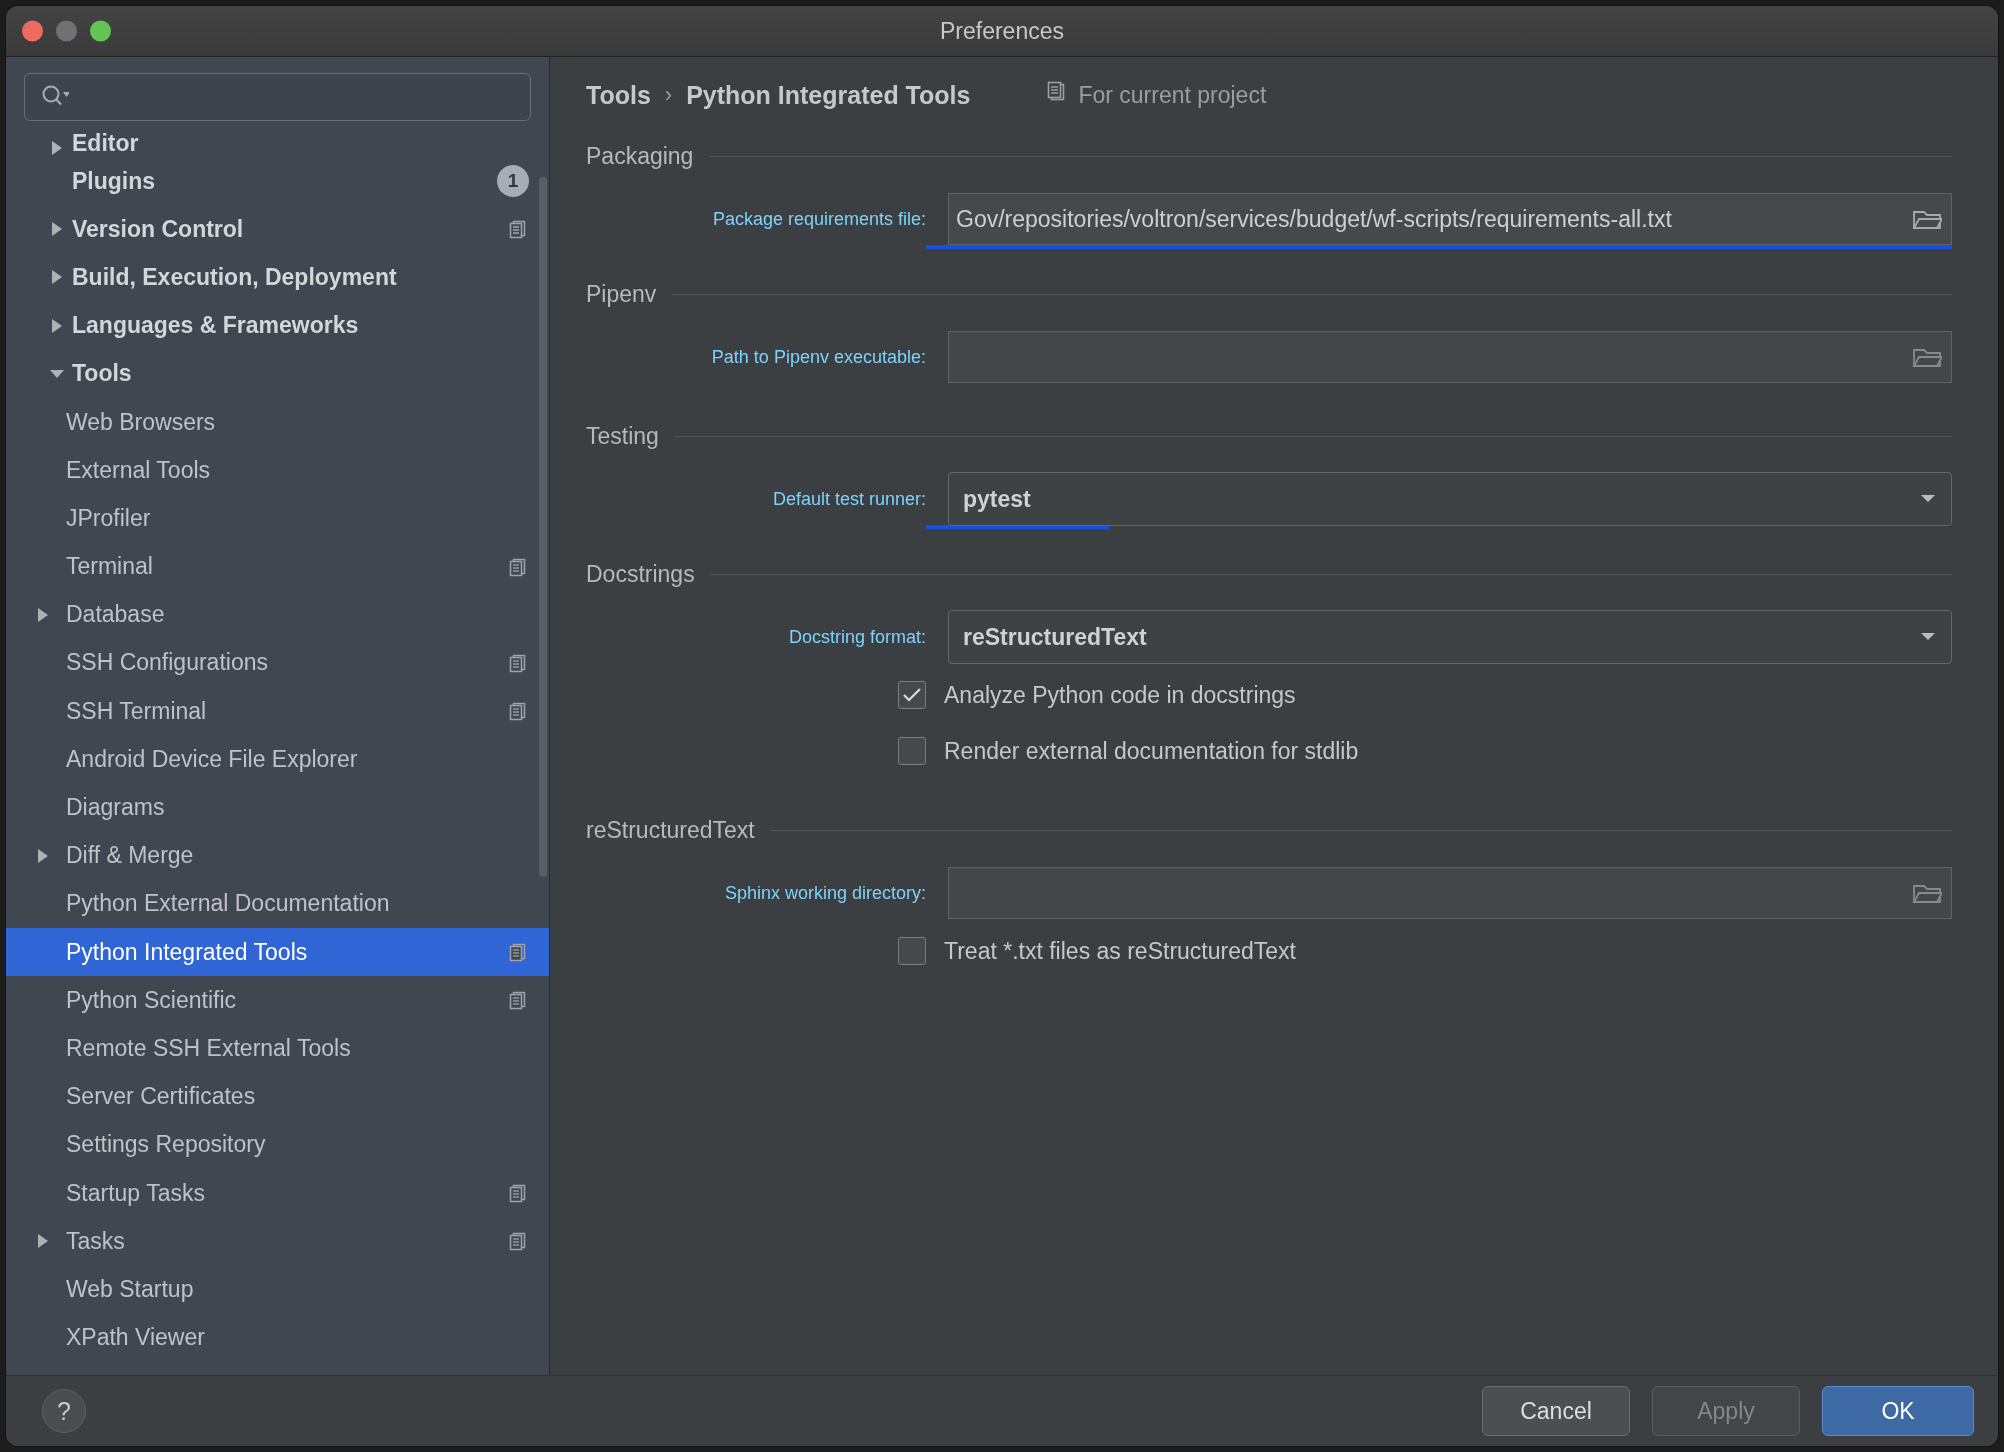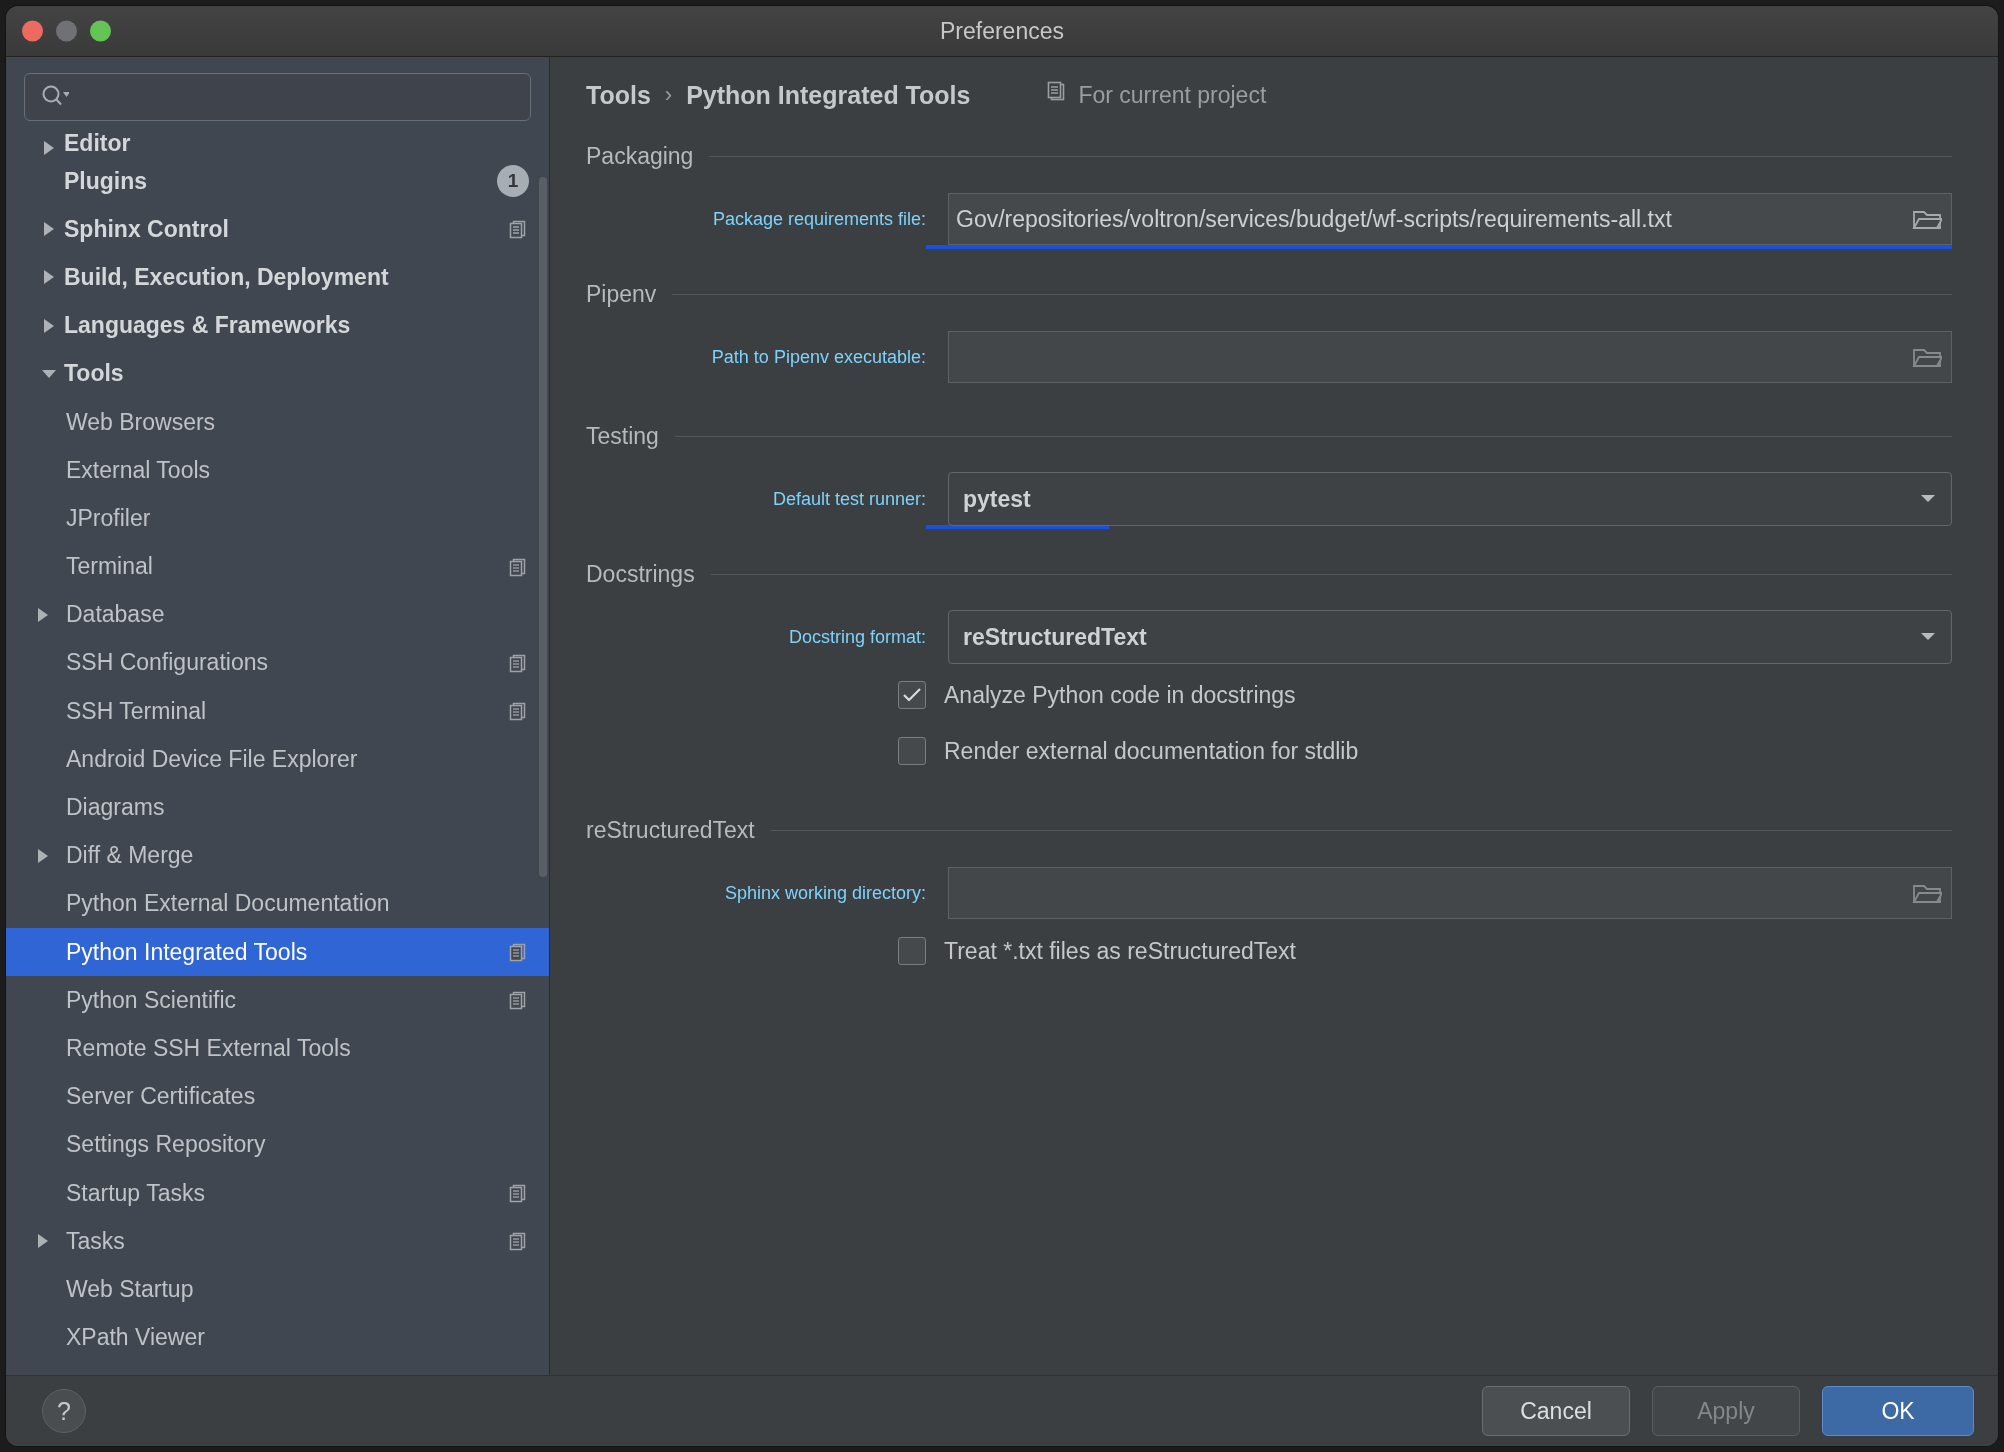--- a/index.html
+++ b/index.html
@@ -131,21 +131,21 @@
   .node.top  { font-weight: bold; color: #d4d7da; }
   .node.sel  { background: #2f65d4; color: #ffffff; }
   .node.sel .copy-icon svg { stroke: #dbe6ff; }
   .arrow {
     width: 30px;
     flex: 0 0 30px;
     display: flex;
     justify-content: center;
     align-items: center;
   }
-  .indent-0 { padding-left: 28px; }
+  .indent-0 { padding-left: 36px; }
   .indent-1 { padding-left: 60px; }
   .indent-1 .arrow { margin-left: -38px; margin-right: 8px; }
   .node-label { flex: 1; }
   .badge {
     width: 32px; height: 32px;
     border-radius: 50%;
     background: #a6adb4;
     color: #33363a;
     font-size: 19px;
     font-weight: bold;
@@ -400,21 +400,21 @@
               <span class="arrow"></span>
               <span class="node-label">Plugins</span>
               <span class="badge">1</span>
             </div>
             <div class="node indent-0 top">
               <span class="arrow">
                 <svg width="16" height="18" viewBox="0 0 16 18">
                   <path d="M3 2 l10 7 l-10 7 z" fill="#aeb2b6"></path>
                 </svg>
               </span>
-              <span class="node-label">Sphinx Control</span>
+              <span class="node-label">Version Control</span>
               <span class="copy-icon">
                 <svg width="22" height="22" viewBox="0 0 22 22">
                   <rect x="6.5" y="3.5" width="11" height="14" fill="none" stroke="#9fa3a7" stroke-width="1.5"></rect>
                   <rect x="3.5" y="5.5" width="11" height="14" fill="#414750" stroke="#9fa3a7" stroke-width="1.5"></rect>
                   <line x1="6" y1="9" x2="12" y2="9" stroke="#9fa3a7" stroke-width="1.3"></line>
                   <line x1="6" y1="12" x2="12" y2="12" stroke="#9fa3a7" stroke-width="1.3"></line>
                   <line x1="6" y1="15" x2="12" y2="15" stroke="#9fa3a7" stroke-width="1.3"></line>
                 </svg>
               </span>
             </div>

